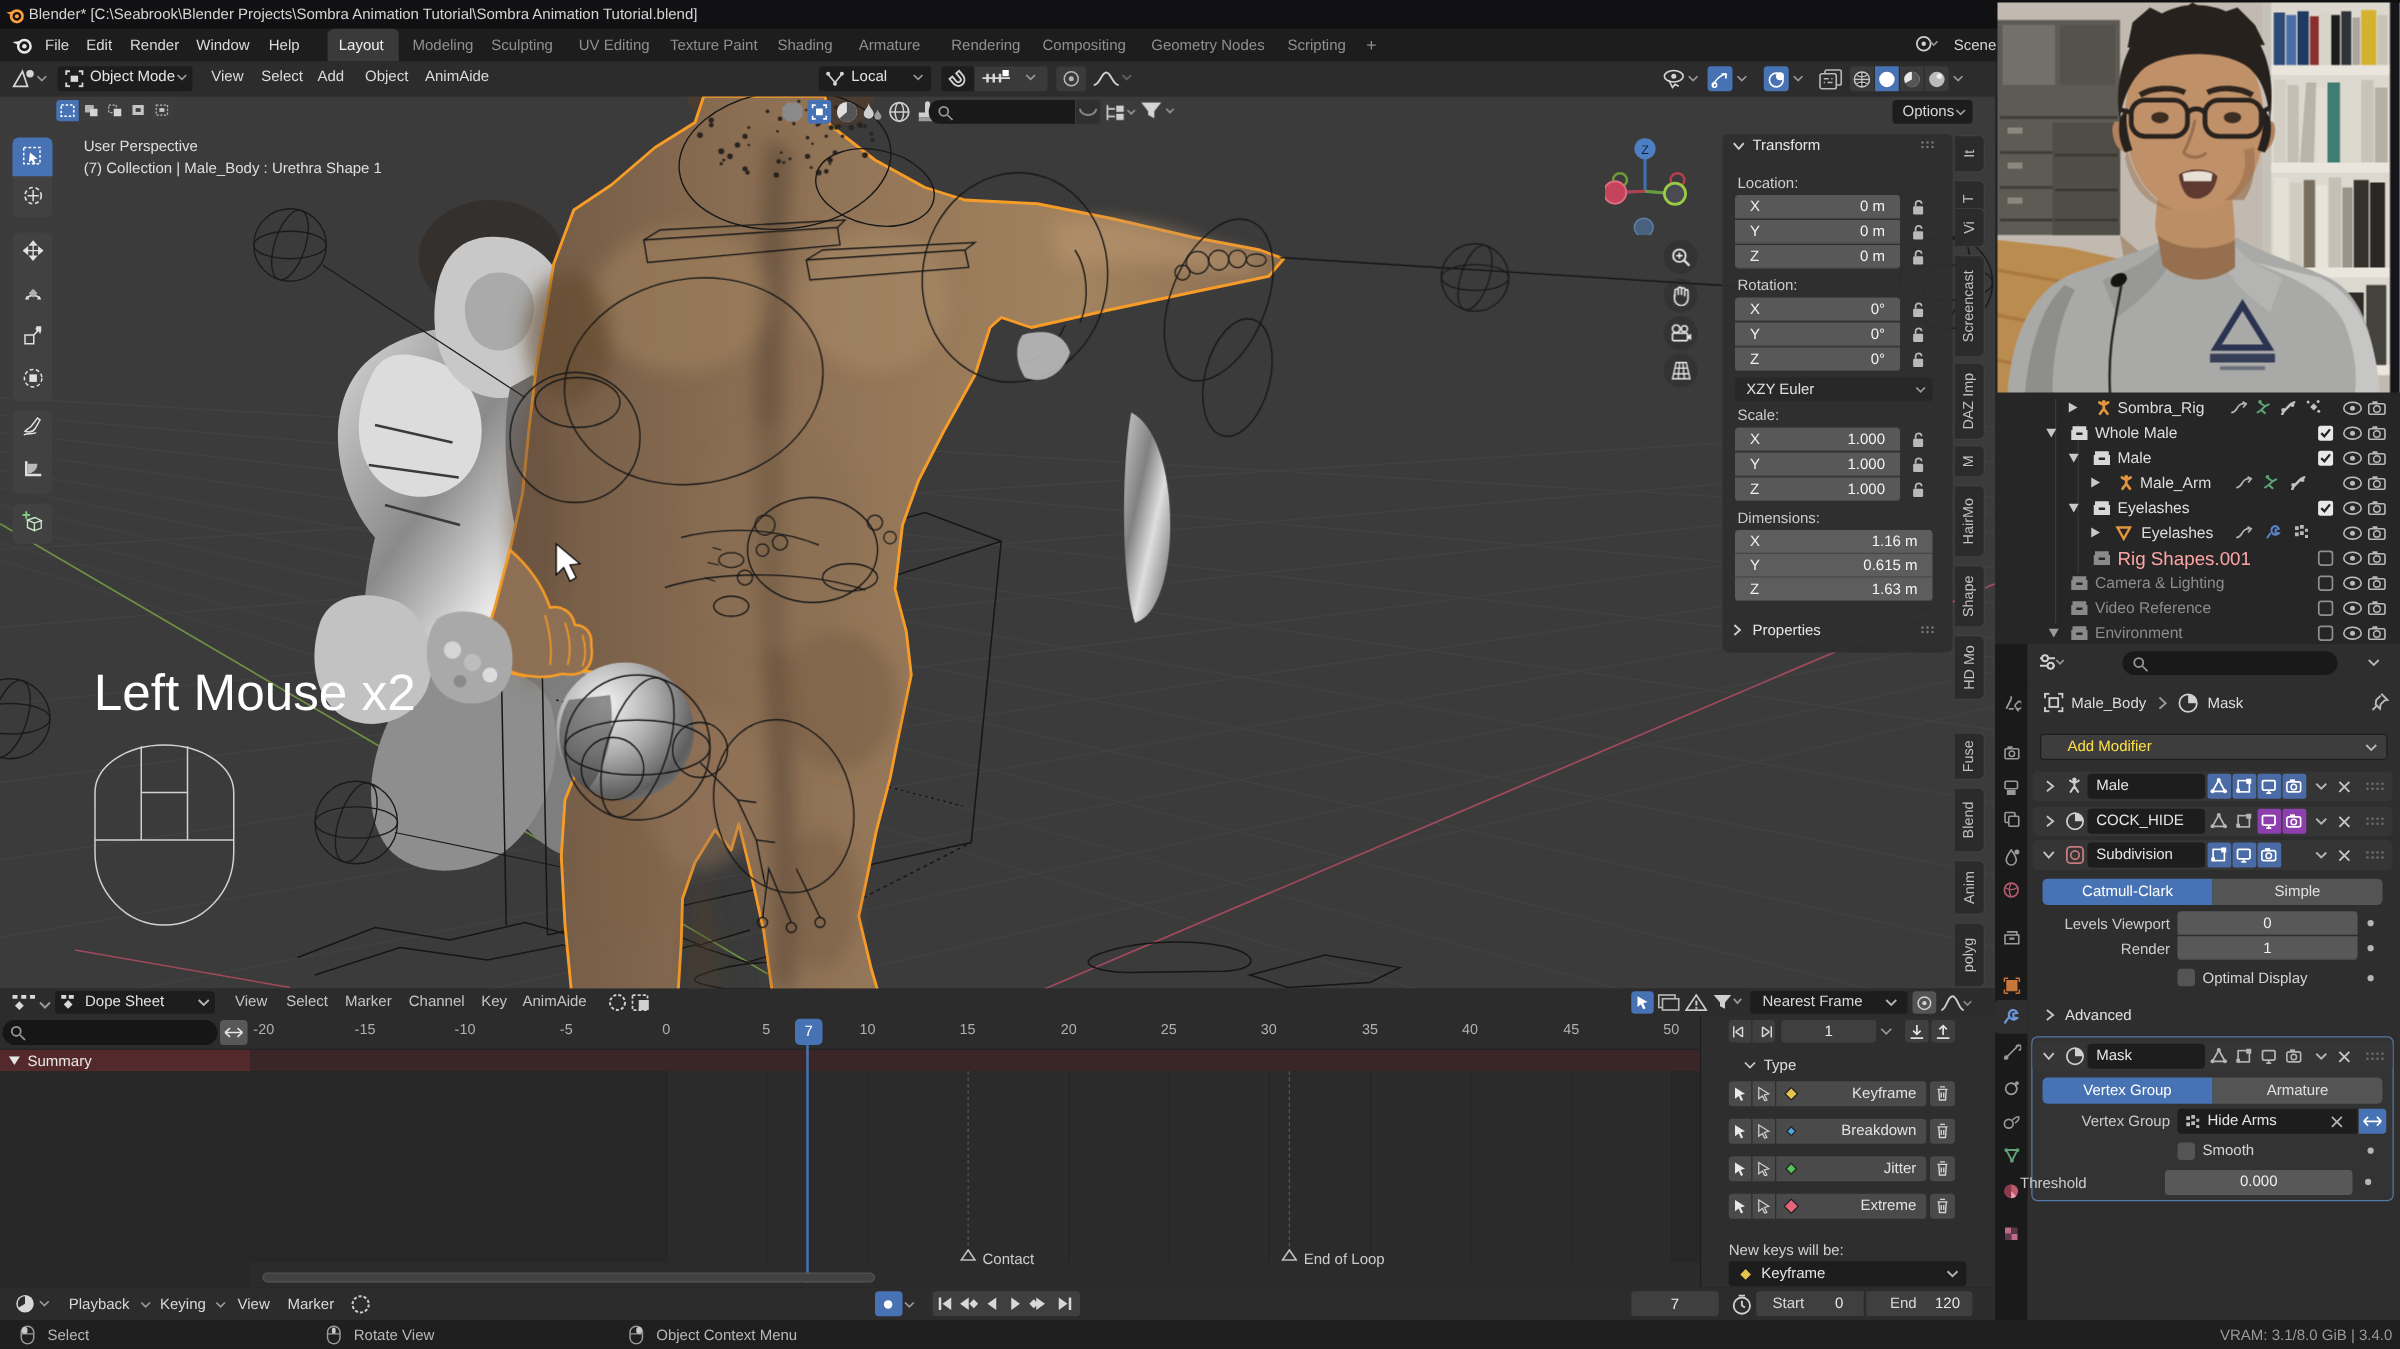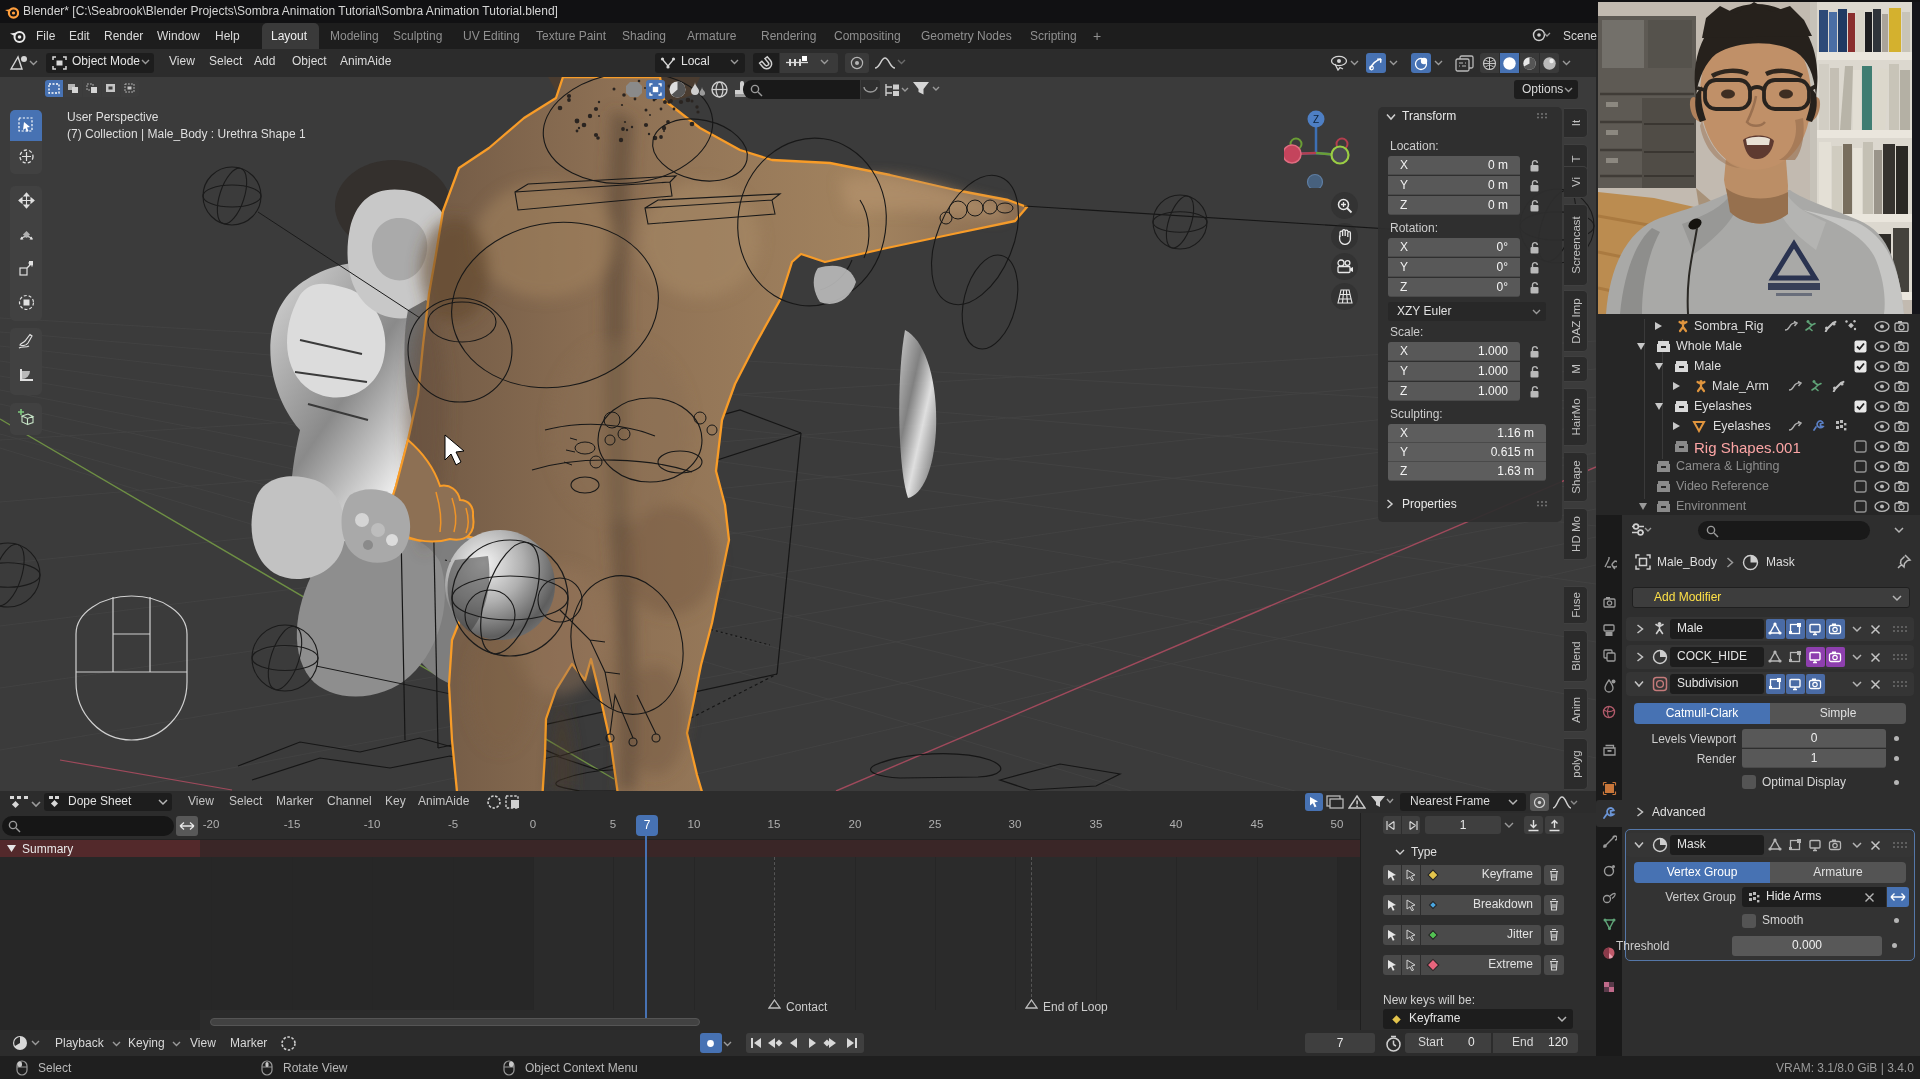--- a/index.html
+++ b/index.html
@@ -240,20 +240,21 @@
   </svg>
 
   <div class="abs" style="left:1514px;top:80px;width:64px;height:19px;background:#1d1d1d;border-radius:3px;"></div>
   <div class="abs txt" style="left:1522px;top:82px;color:#d8d8d8">Options</div>
   <svg class="abs" style="left:1564px;top:87px" width="9" height="6">
       <path d="M1 1 L4.5 4.5 L8 1" stroke="#9a9a9a" stroke-width="1.4" fill="none"></path>
     </svg>
 
   <div class="abs" style="left:67px;top:110px;color:#dfdfdf;font-size:12px;">User Perspective</div>
   <div class="abs" style="left:67px;top:127px;color:#dfdfdf;font-size:12px;">(7) Collection | Male_Body : Urethra Shape 1</div>
+  <div class="abs" style="left:75px;top:531px;color:#fefefe;font-size:41px;">Left Mouse x2</div>
 
   <svg class="abs" style="left:74px;top:594px" width="115" height="148" viewBox="0 0 115 148">
     <path d="M2 40 a55.5 38 0 0 1 111 0 V88 a55.5 58 0 0 1 -111 0 Z" fill="none" stroke="#d0d0d0" stroke-width="1.2"></path>
     <path d="M2 78 H113" stroke="#d0d0d0" stroke-width="1.2"></path>
     <path d="M39 3 V78 M76 3 V78" stroke="#d0d0d0" stroke-width="1.2"></path>
     <path d="M39 40 H76" stroke="#d0d0d0" stroke-width="1.2"></path>
   </svg>
 
   <div class="abs" style="left:10px;top:110px;width:32px;height:64px;background:#414141;border-radius:5px;"></div>
   <div class="abs" style="left:10px;top:110px;width:32px;height:31px;background:#4772b3;border-radius:5px 5px 0 0;"></div>
@@ -421,21 +422,21 @@
   <div class="abs" style="left:1388px;top:462px;width:158px;height:19px;background:#5d5d5d;border-radius:0 0 3px 3px;border-bottom:1px solid #4a4a4a;"></div>
   <div class="abs txt" style="left:1400px;top:464px;color:#f0f0f0">Z</div>
   <div class="abs txt" style="left:1388px;top:464px;width:146px;text-align:right;color:#f5f5f5">1.63 m</div>
   <div class="abs txt" style="left:1390px;top:221px;color:#cdcdcd">Rotation:</div>
   <div class="abs" style="left:1388px;top:302px;width:158px;height:19px;background:#282828;border-radius:3px;"></div>
   <div class="abs txt" style="left:1397px;top:304px;color:#e0e0e0">XZY Euler</div>
   <svg class="abs" style="left:1532px;top:309px" width="9" height="6">
       <path d="M1 1 L4.5 4.5 L8 1" stroke="#9a9a9a" stroke-width="1.4" fill="none"></path>
     </svg>
   <div class="abs txt" style="left:1390px;top:325px;color:#cdcdcd">Scale:</div>
-  <div class="abs txt" style="left:1390px;top:407px;color:#cdcdcd">Sculpting:</div>
+  <div class="abs txt" style="left:1390px;top:407px;color:#cdcdcd">Dimensions:</div>
   <svg class="abs" style="left:1386px;top:499px" width="8" height="10">
       <path d="M1.5 1 L6 5 L1.5 9" stroke="#d0d0d0" stroke-width="1.5" fill="none"></path>
     </svg>
   <div class="abs txt" style="left:1402px;top:497px;color:#e8e8e8">Properties</div>
   <svg class="abs" style="left:1536px;top:500px" width="14" height="8">
       <g fill="#777">
         <circle cx="2" cy="2" r="1"></circle>
         <circle cx="6" cy="2" r="1"></circle>
         <circle cx="10" cy="2" r="1"></circle>
         <circle cx="2" cy="5.5" r="1"></circle>

